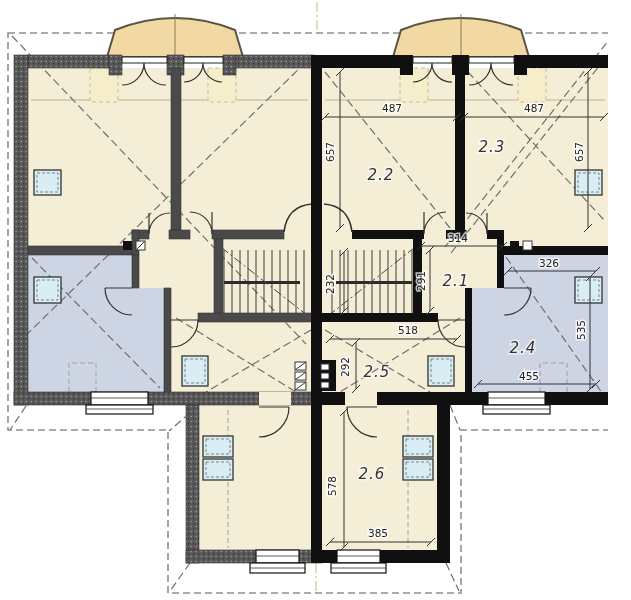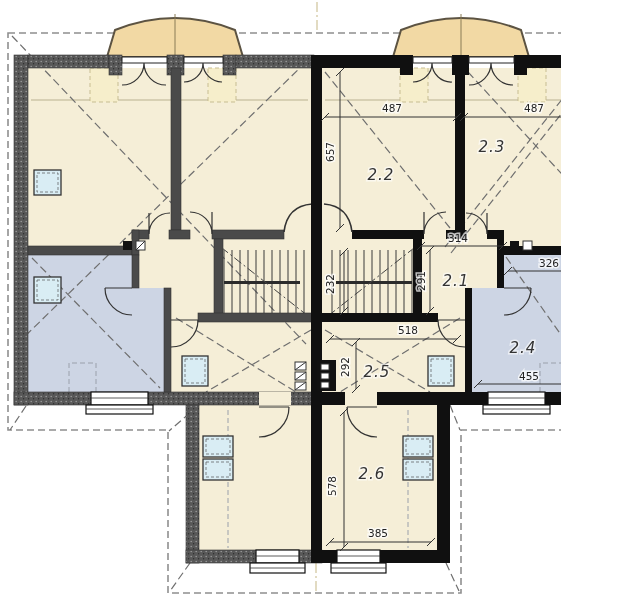--- a/index.html
+++ b/index.html
@@ -1,16 +1,16 @@
 <!DOCTYPE html>
 <html><head>
 <meta charset="utf-8">
 <style>
   html,body{margin:0;padding:0;background:#fff;}
-  .canvas{position:relative;width:561px;height:600px;background:#fff;overflow:hidden;
+  .canvas{position:relative;width:608px;height:600px;background:#fff;overflow:hidden;
           font-family:"DejaVu Sans",sans-serif;}
   svg{display:block;}
   .overhang{fill:none;stroke:#8f8f8f;stroke-width:1.6;stroke-dasharray:7 4;}
   .axis{stroke:#cfc49a;stroke-width:1.2;stroke-dasharray:10 3 2 3;fill:none;}
   .cream{stroke:none;}
   .blue{stroke:none;}
   .wallR{fill:#101010;stroke:none;}
   .wallL{stroke:#333;stroke-width:.6;}
   .hip{stroke:#6f6f6f;stroke-width:1.2;stroke-dasharray:8 4;fill:none;}
   .knee{stroke:#b9b190;stroke-width:1;fill:none;}

